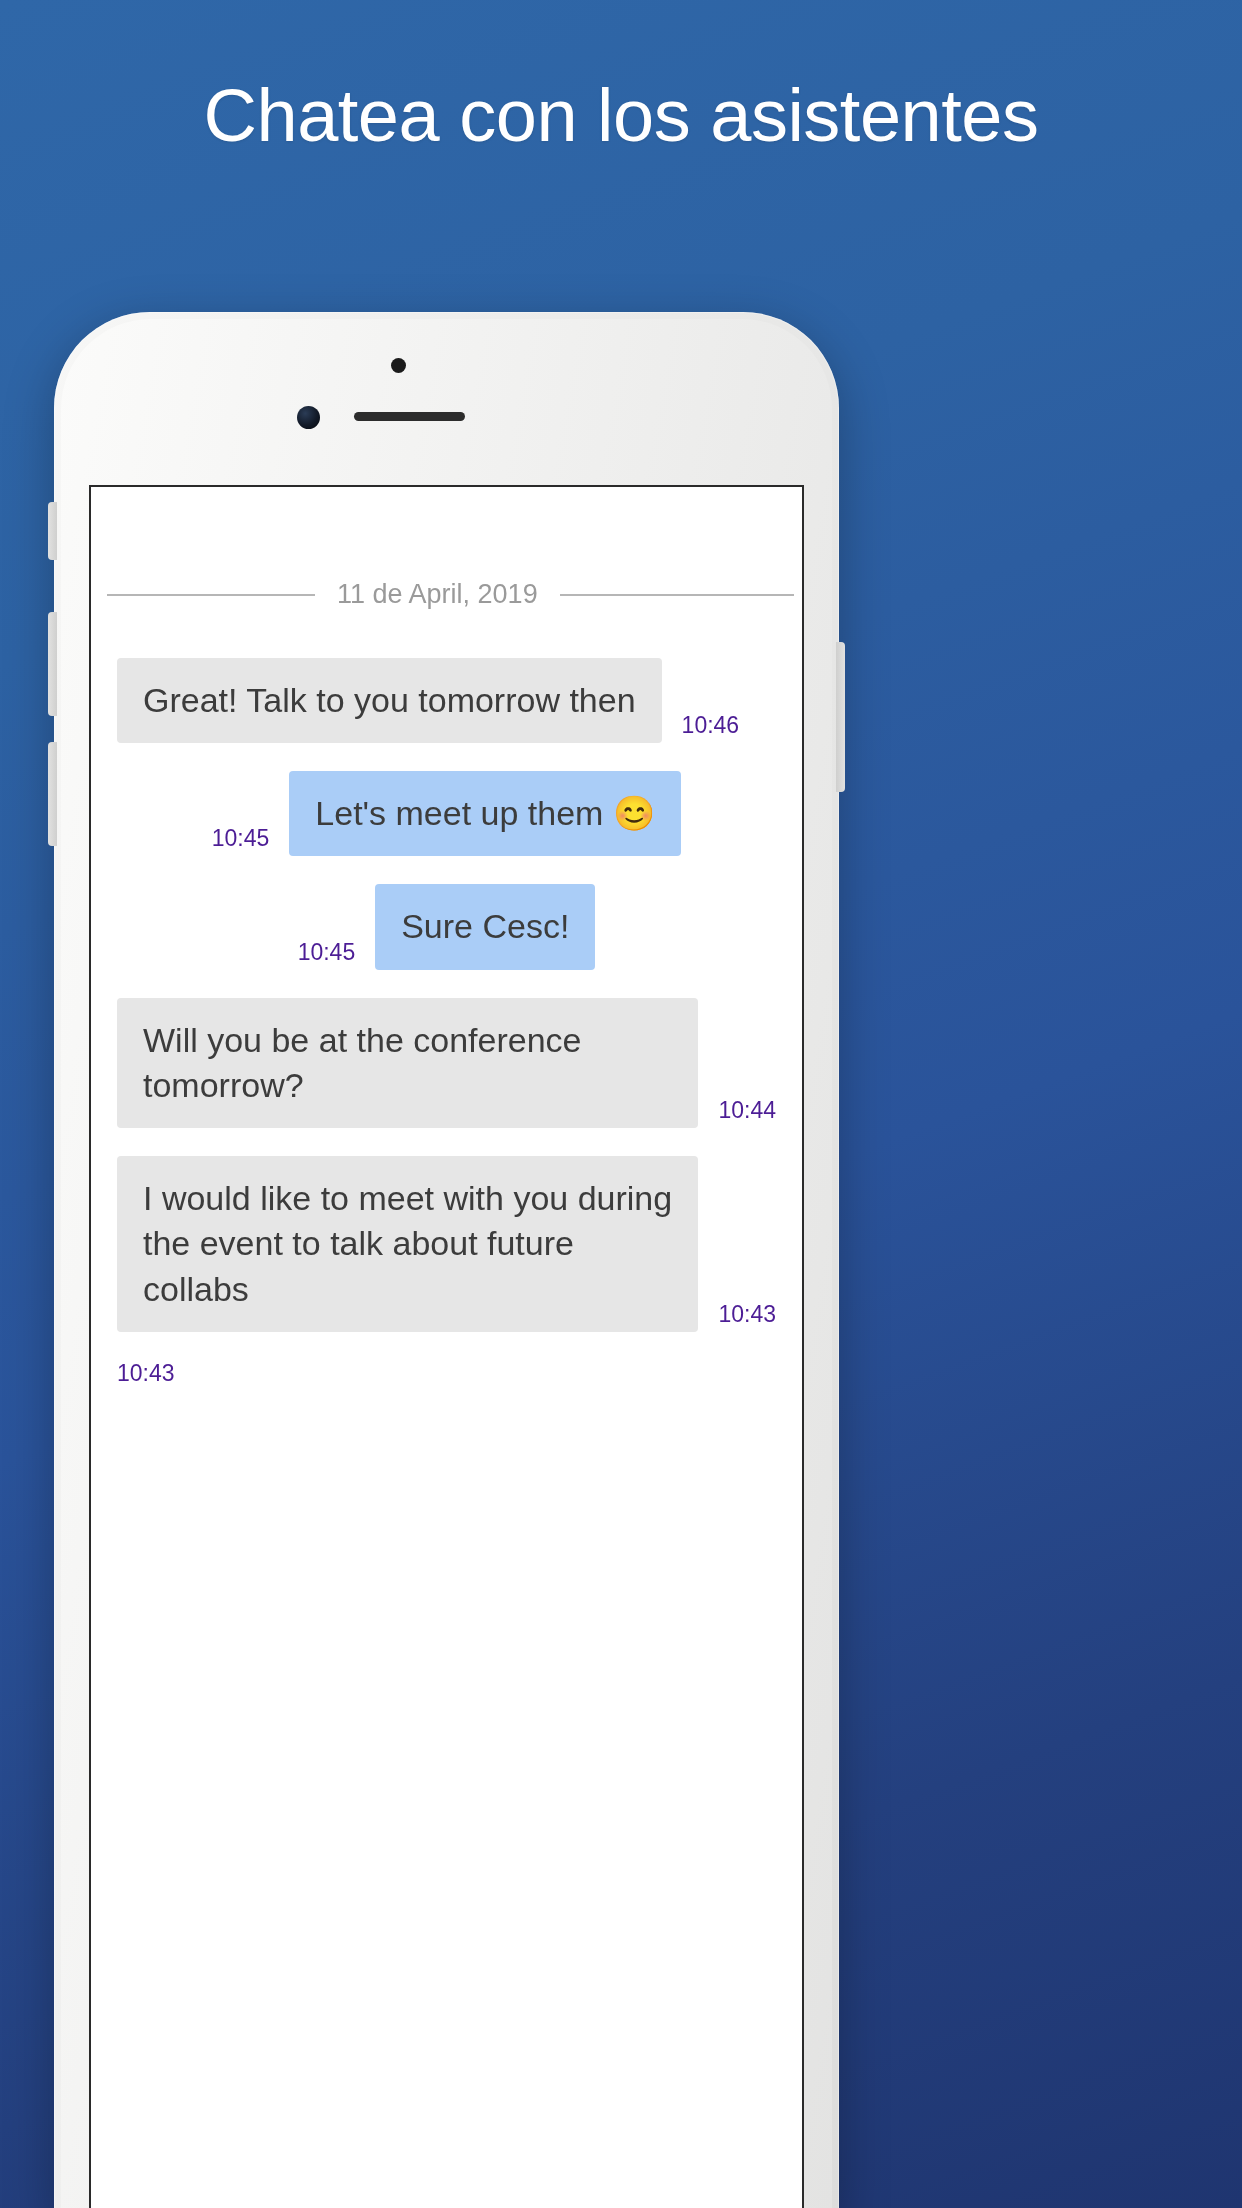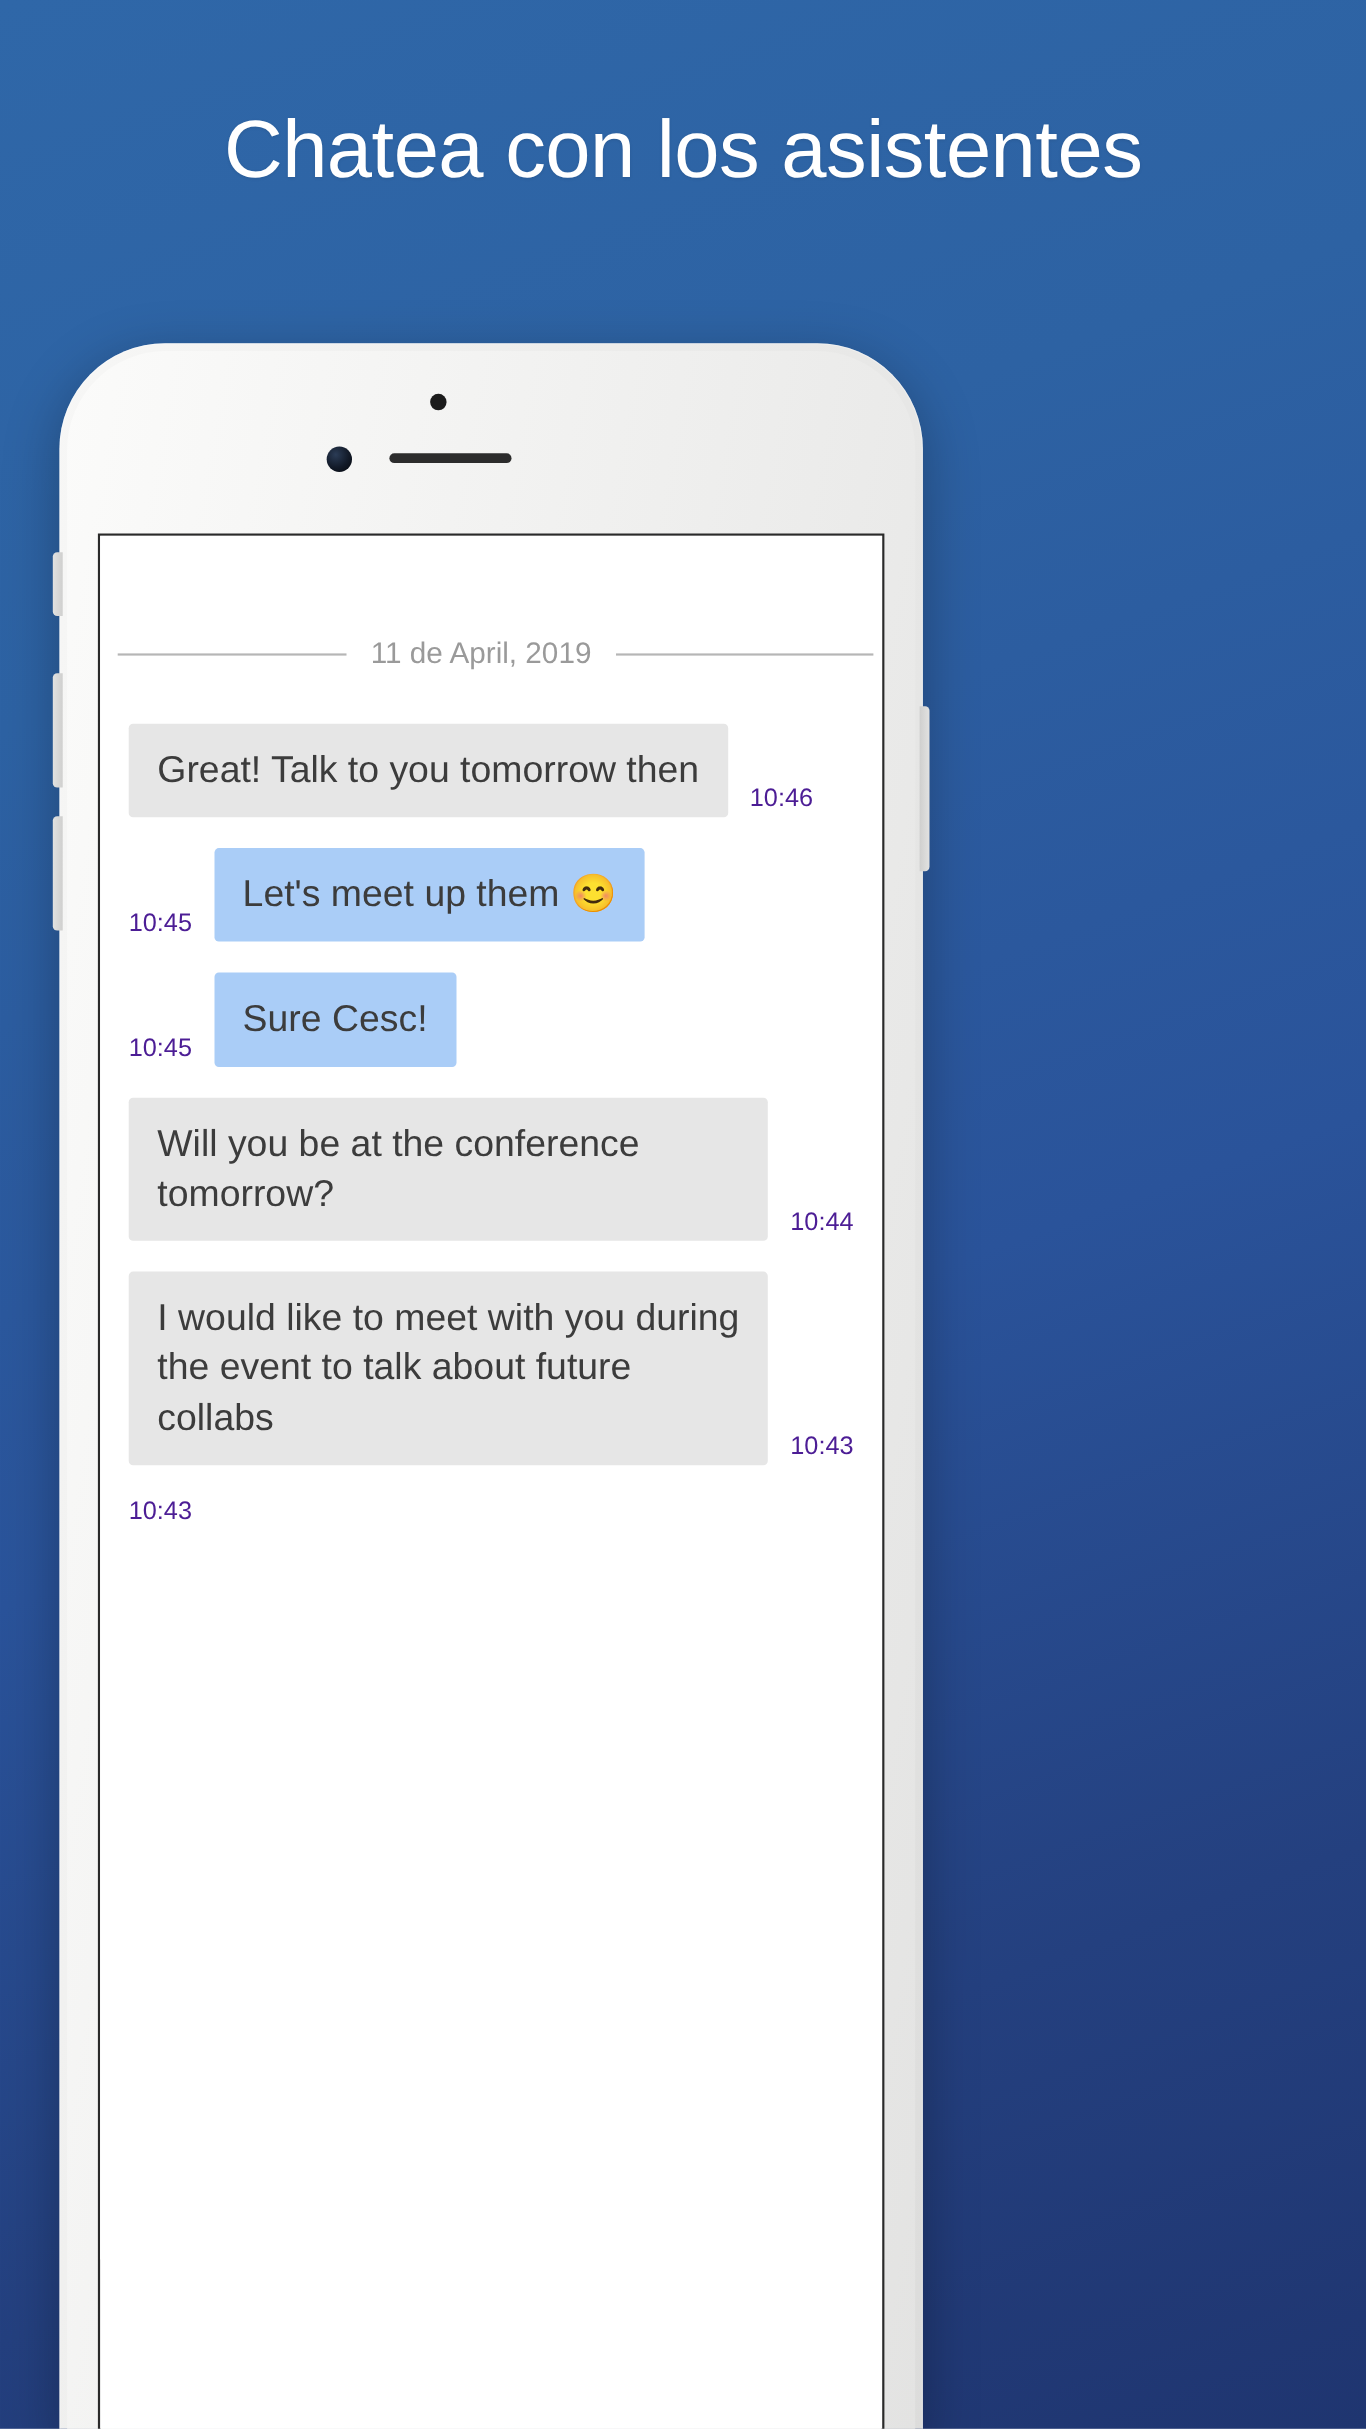--- a/index.html
+++ b/index.html
@@ -5,21 +5,21 @@
   * { margin:0; padding:0; box-sizing:border-box; }
   html,body { width:1242px; height:2208px; overflow:hidden; }
   body {
     font-family:"Liberation Sans", sans-serif;
     background:linear-gradient(160deg,#2f67a8 0%,#2d62a3 25%,#2a539a 55%,#24407f 80%,#1f3570 100%);
     position:relative;
   }
 
   
   .headline {
-    position:absolute; top:92px; left:0; width:100%;
+    position:absolute; top:72px; left:0; width:100%;
     text-align:center; color:#ffffff;
     font-size:74px; line-height:1.18; font-weight:400;
     letter-spacing:-0.5px;
     text-shadow:0 1px 3px rgba(0,0,0,0.10);
   }
 
   
   .phone {
     position:absolute; left:54px; top:312px;
     width:785px; height:1905px;
@@ -100,21 +100,21 @@
   .chat { background:#fff; height:calc(100% - 163px); padding:0 0 0 0; position:relative; }
 
   .date-sep { display:flex; align-items:center; gap:22px; padding:92px 8px 0 8px; }
   .date-sep .ln { flex:1; height:2px; background:#b6b6b6; }
   .date-sep .ln.left { max-width:208px; margin-left:8px; }
   .date-sep .txt { color:#9a9a9a; font-size:27px; white-space:nowrap; }
 
   .msgs { padding:48px 26px 0 26px; display:flex; flex-direction:column; gap:28px; }
   .row { display:flex; align-items:flex-end; gap:20px; }
   .row.in  { justify-content:flex-start; }
-  .row.out { justify-content:flex-start; }
+  .row.out { justify-content:center; }
   .bubble {
     border-radius:4px; padding:20px 26px; font-size:34px; line-height:1.33;
     color:#3c3c3c; max-width:640px;
   }
   .bubble.grey { background:#e6e6e6; }
   .bubble.blue { background:#aacdf7; }
   .time { font-size:23px; color:#4c1d95; white-space:nowrap; padding-bottom:4px; }
 </style>
 </head>
 <body>

